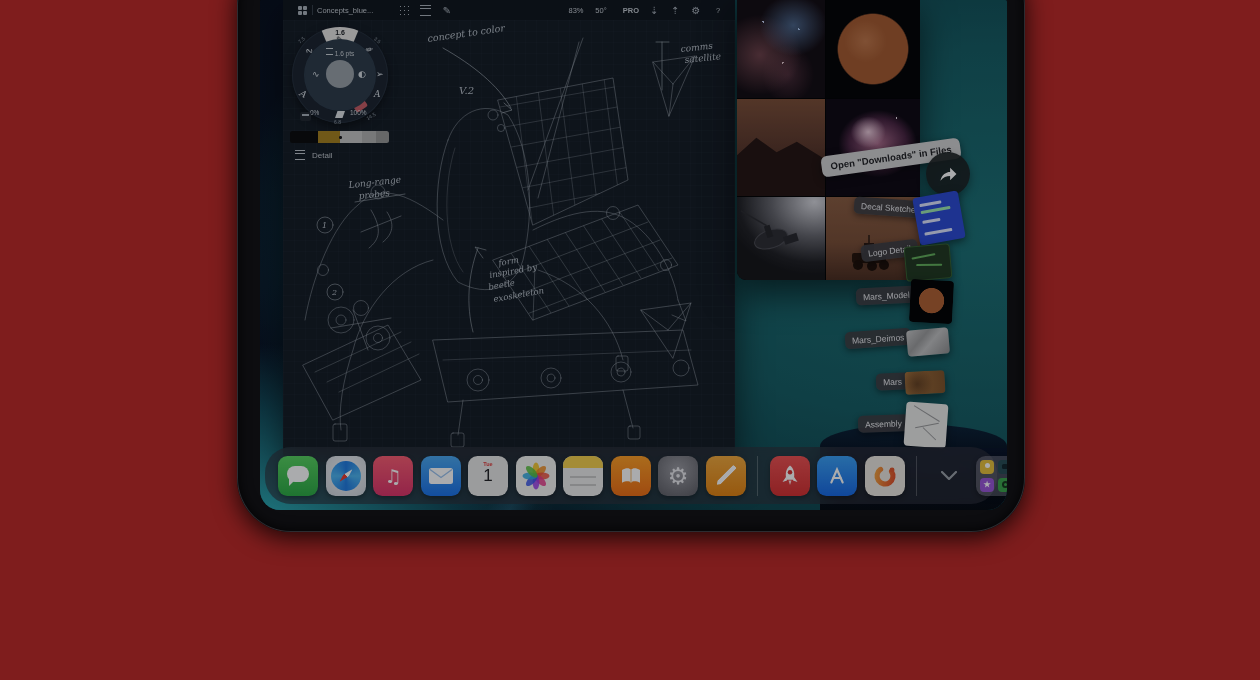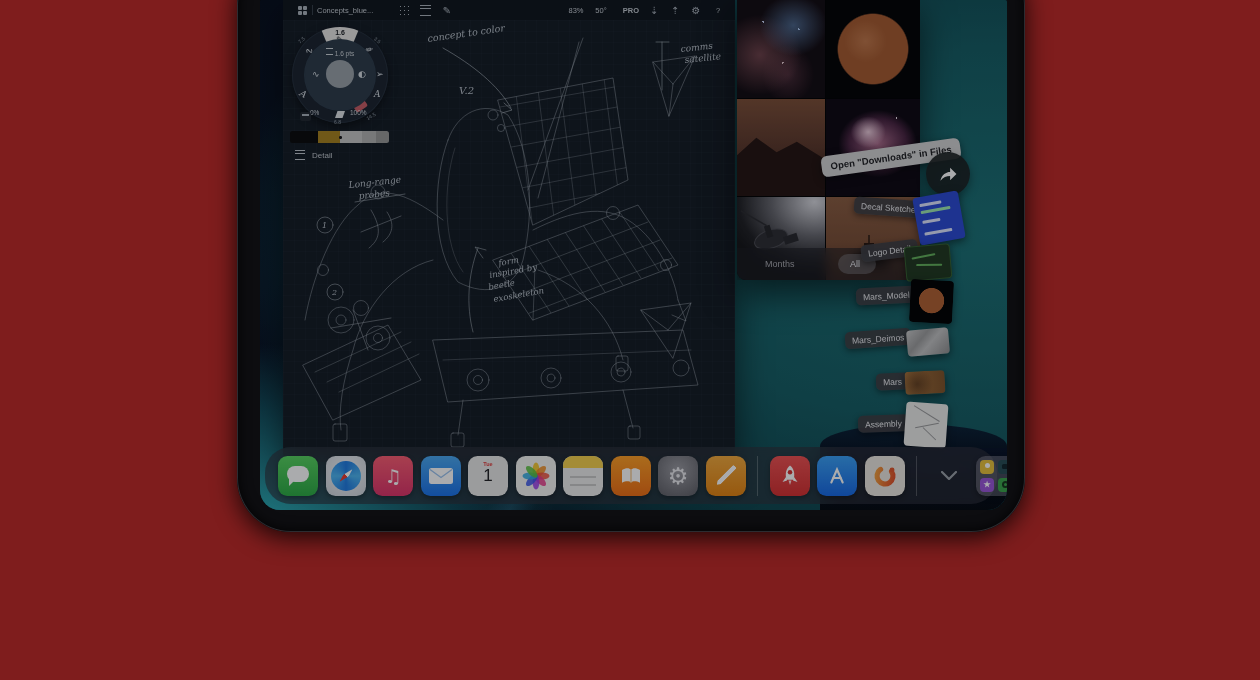--- a/index.html
+++ b/index.html
@@ -379,25 +379,20 @@
       <div class="ph ph-rover">
         <svg width="94" height="83" style="position:absolute;left:0;top:0;">
           <rect x="26" y="56" width="34" height="10" rx="2" fill="#241309"></rect>
           <rect x="38" y="46" width="10" height="10" fill="#2a1810"></rect>
           <circle cx="32" cy="68" r="5" fill="#1c0e06"></circle>
           <circle cx="46" cy="69" r="5" fill="#1c0e06"></circle>
           <circle cx="58" cy="68" r="5" fill="#1c0e06"></circle>
           <line x1="43" y1="46" x2="43" y2="38" stroke="#2a1810" stroke-width="1.5"></line>
         </svg>
       </div>
-      <div class="ph-tabs abs">
-        <span class="ph-pill"></span>
-        <span class="ph-tab t-months">Months</span>
-        <span class="ph-tab t-all">All</span>
-      </div>
     </div>
 
     <div class="abs pill-light" style="left:561px;top:147px;transform:rotate(-8deg);">Open "Downloads" in Files</div>
 
     <div class="abs share-btn">
       <svg width="22" height="22" viewBox="0 0 26 26">
         <path d="M4,21 C5.5,13.5 11,10.5 15.5,10.5 L15.5,5.5 L23,13 L15.5,20.5 L15.5,15.5 C11,15.5 7.5,17 4,21 Z" fill="#fff"></path>
       </svg>
     </div>
 

